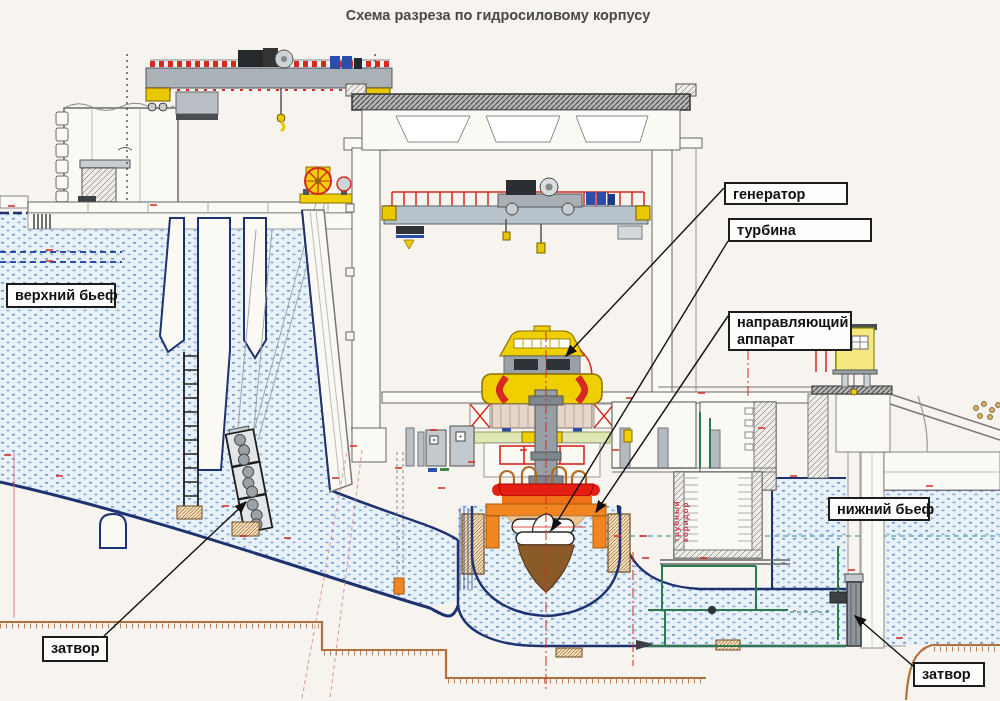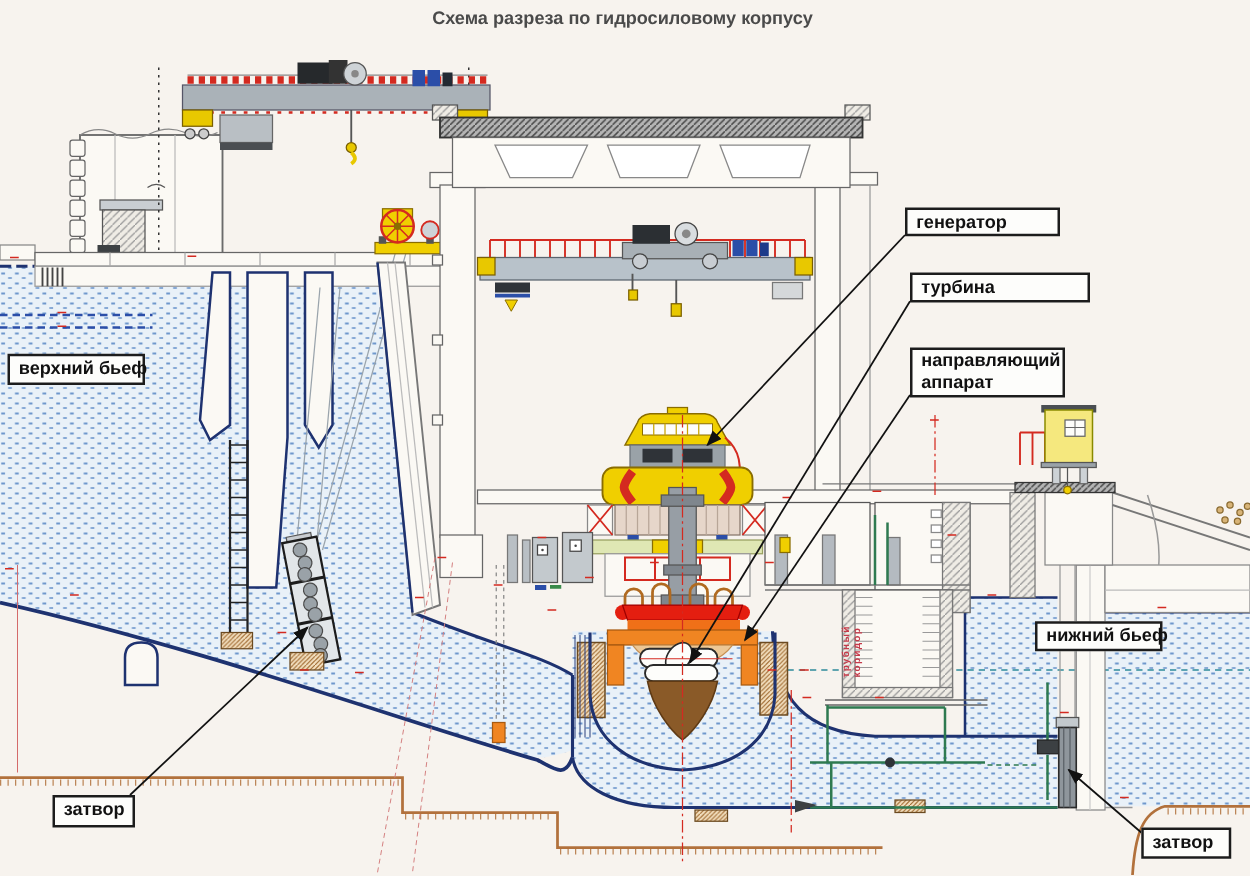--- a/index.html
+++ b/index.html
@@ -4,21 +4,21 @@
 <style>
   html,body{margin:0;padding:0;}
   body{width:1000px;height:701px;position:relative;background:#f7f3ee;
        font-family:"Liberation Sans",sans-serif;overflow:hidden;}
   #stage{position:absolute;left:0;top:0;}
   .title{position:absolute;left:298px;top:8px;width:400px;text-align:center;
          font-weight:bold;font-size:14.5px;line-height:15.5px;color:#4a4a4a;}
   .callout{position:absolute;background:#fdfdfb;border:2px solid #1c1c1c;
            font-weight:bold;font-size:14.5px;color:#111;padding:1px 7px;
            line-height:18px;white-space:nowrap;box-sizing:border-box;}
-  .callout.wrap{white-space:normal;line-height:17px;}
+  .callout.wrap{white-space:normal;line-height:17px;margin-top:33px;}
   .vtext{position:absolute;writing-mode:vertical-rl;transform:rotate(180deg);
          font-size:8px;font-weight:bold;color:#c53a4a;letter-spacing:1px;}
 </style>
 </head>
 <body>
 
 <svg id="stage" width="1000" height="701" viewBox="0 0 1000 701">
   <defs>
     <pattern id="wd" width="11" height="8" patternUnits="userSpaceOnUse">
       <rect width="11" height="8" fill="#e9f1f8"></rect>
@@ -381,21 +381,21 @@
     <path d="M728,316 L596,512" marker-end="url(#arr)"></path>
     <path d="M104,636 L246,502" marker-end="url(#arr)"></path>
     <path d="M913,666 L855,616" marker-end="url(#arr)"></path>
   </g>
 </svg>
 
 <div class="title">
   <div>Схема разреза по гидросиловому корпусу</div>
 </div>
 
-<div class="callout" style="left:724px;top:166px;width:124px;height:23px;">генератор</div>
+<div class="callout" style="left:724px;top:182px;width:124px;height:23px;">генератор</div>
 
 <div class="callout" style="left:728px;top:218px;width:144px;height:24px;">турбина</div>
 
 <div class="callout wrap" style="left:728px;top:278px;width:124px;height:40px;">направляющий аппарат</div>
 
 <div class="callout" style="left:6px;top:283px;width:110px;height:25px;text-align:center;">верхний бьеф</div>
 
 <div class="callout" style="left:828px;top:497px;width:102px;height:24px;">нижний бьеф</div>
 
 <div class="callout" style="left:42px;top:636px;width:66px;height:26px;">затвор</div>

